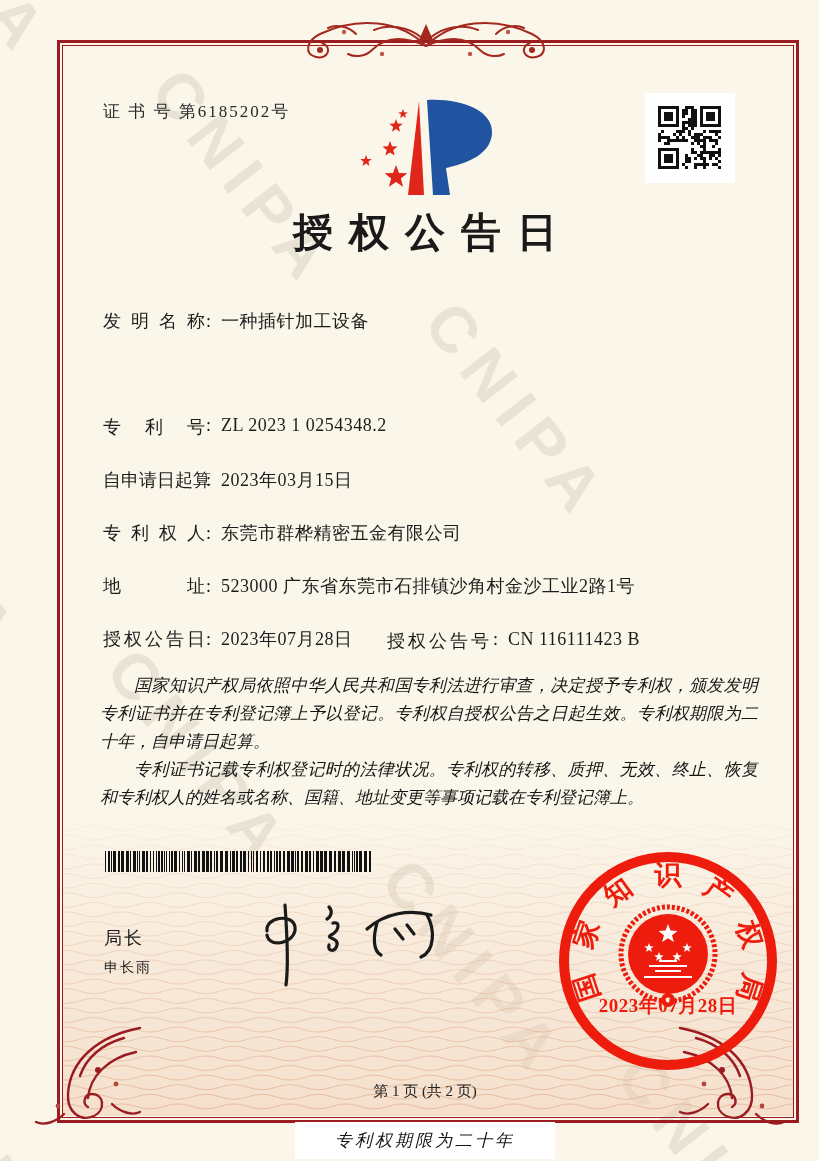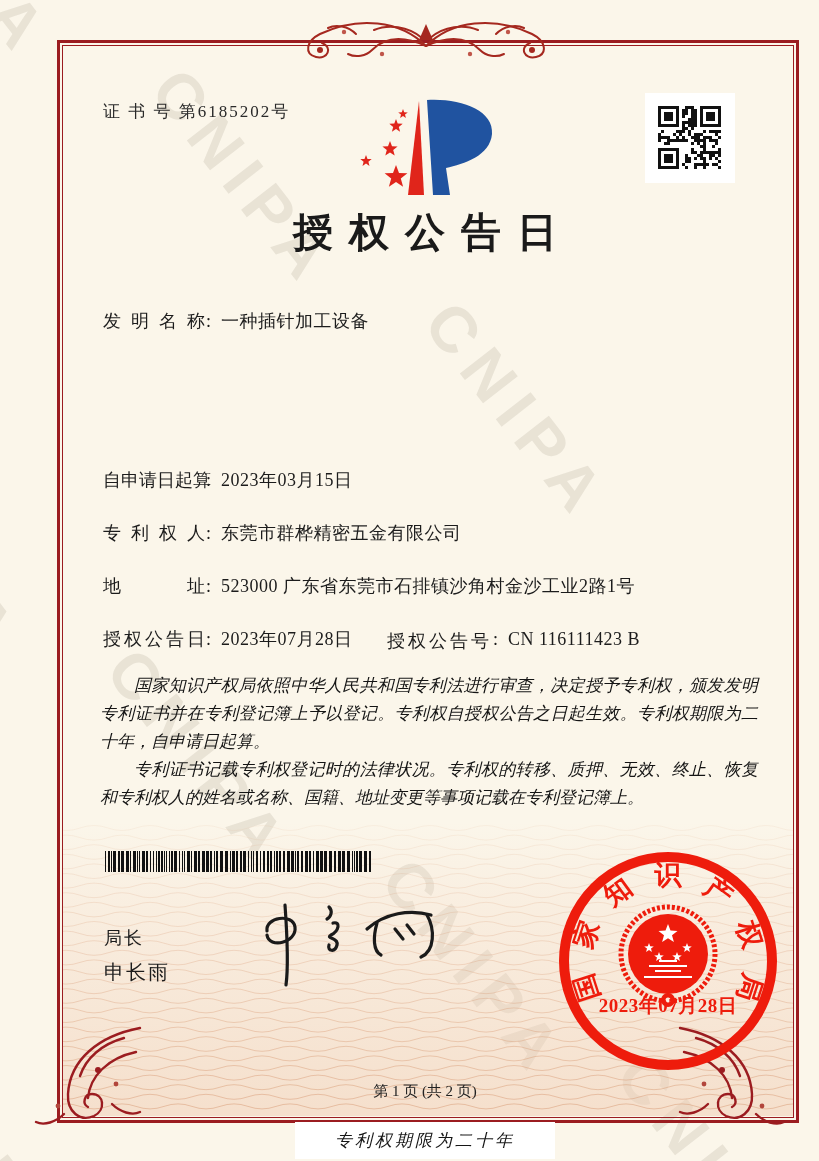--- a/index.html
+++ b/index.html
@@ -31,21 +31,21 @@
   .paras{position:absolute;left:100px;top:672px;width:658px;font-size:17px;line-height:28px;
          font-style:italic;color:#141414;text-align:justify;}
   .paras p{margin:0;text-indent:2em;}
   
   .barcode{position:absolute;left:105px;top:851px;width:270px;height:21px;display:flex;align-items:stretch;}
   .barcode .b{background:#111;}
   .barcode .g{background:transparent;}
   
   .sig-title{position:absolute;left:104px;top:926px;font-size:18px;color:#1c1c1c;letter-spacing:2px;
              font-family:"Liberation Sans","DejaVu Sans",sans-serif;}
-  .sig-name{position:absolute;left:104px;top:959px;font-size:20px;color:#1c1c1c;letter-spacing:2px;
+  .sig-name{position:absolute;left:104px;top:959px;font-size:14px;color:#1c1c1c;letter-spacing:2px;
              font-family:"Liberation Sans","DejaVu Sans",sans-serif;}
   
   .pageno{position:absolute;left:57px;top:1082px;width:736px;text-align:center;font-size:15px;color:#222;}
   .note{position:absolute;left:57px;top:1122px;width:736px;text-align:center;}
   .note span{display:inline-block;background:#ffffff;padding:7px 40px;font-size:17px;
              font-style:italic;color:#161616;letter-spacing:3px;}
   .sealdate{position:absolute;left:553px;top:993px;width:230px;text-align:center;
             font-size:19px;font-weight:bold;color:#ee1c0c;letter-spacing:0.5px;}
   svg{display:block;}
 </style>
@@ -293,20 +293,23 @@
       <rect x="0" y="42" width="21" height="21" fill="#111"></rect>
       <rect x="3" y="45" width="15" height="15" fill="#fff"></rect>
       <rect x="6" y="48" width="9" height="9" fill="#111"></rect>
     </svg>
 
   <div class="title">授权公告日</div>
 
   <div class="frow" style="top:309px">
     <span class="flabel">发明名称</span><span class="fcolon">:</span><span class="fval">一种插针加工设备</span>
   </div>
+  <div class="frow" style="top:415px">
+    <span class="flabel">专利号</span><span class="fcolon">:</span><span class="fval">ZL 2023 1 0254348.2</span>
+  </div>
   <div class="frow" style="top:468px">
     <span class="flabel">自申请日起算</span><span class="fcolon">:</span><span class="fval">2023年03月15日</span>
   </div>
   <div class="frow" style="top:521px">
     <span class="flabel">专利权人</span><span class="fcolon">:</span><span class="fval">东莞市群桦精密五金有限公司</span>
   </div>
   <div class="frow" style="top:574px">
     <span class="flabel">地址</span><span class="fcolon">:</span><span class="fval">523000 广东省东莞市石排镇沙角村金沙工业2路1号</span>
   </div>
   <div class="frow" style="top:627px">

